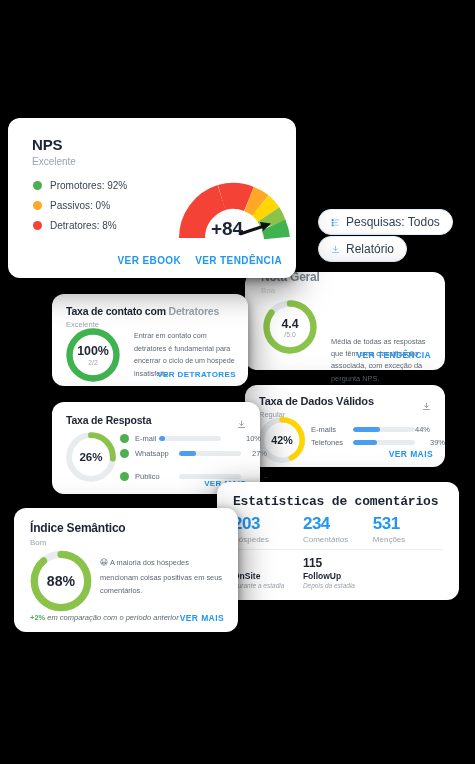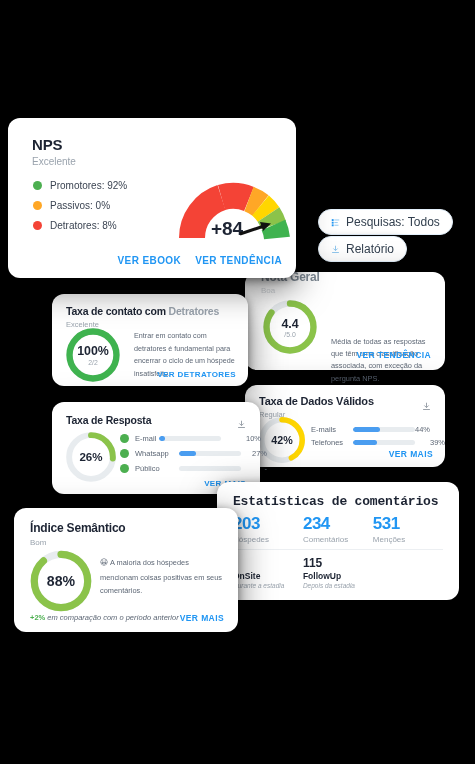--- a/index.html
+++ b/index.html
@@ -200,21 +200,21 @@
       <span style="width:40px;text-align:right">10%</span>
     </div>
     <div class="barrow" style="left:68px;top:47px;">
       <span class="dot" style="background:#4caf50;margin-right:6px"></span>
       <span style="width:44px">Whatsapp</span>
       <span class="bar">
           <i style="width:27%"></i>
         </span>
       <span style="width:26px;text-align:right">27%</span>
     </div>
-    <div class="barrow" style="left:68px;top:62px;">
+    <div class="barrow" style="left:68px;top:70px;">
       <span class="dot" style="background:#4caf50;margin-right:6px"></span>
       <span style="width:44px">Público</span>
       <span class="bar">
           <i style="width:0%"></i>
         </span>
       <span style="width:26px;text-align:right">-</span>
     </div>
     <div class="link">VER MAIS</div>
   </div>
 

